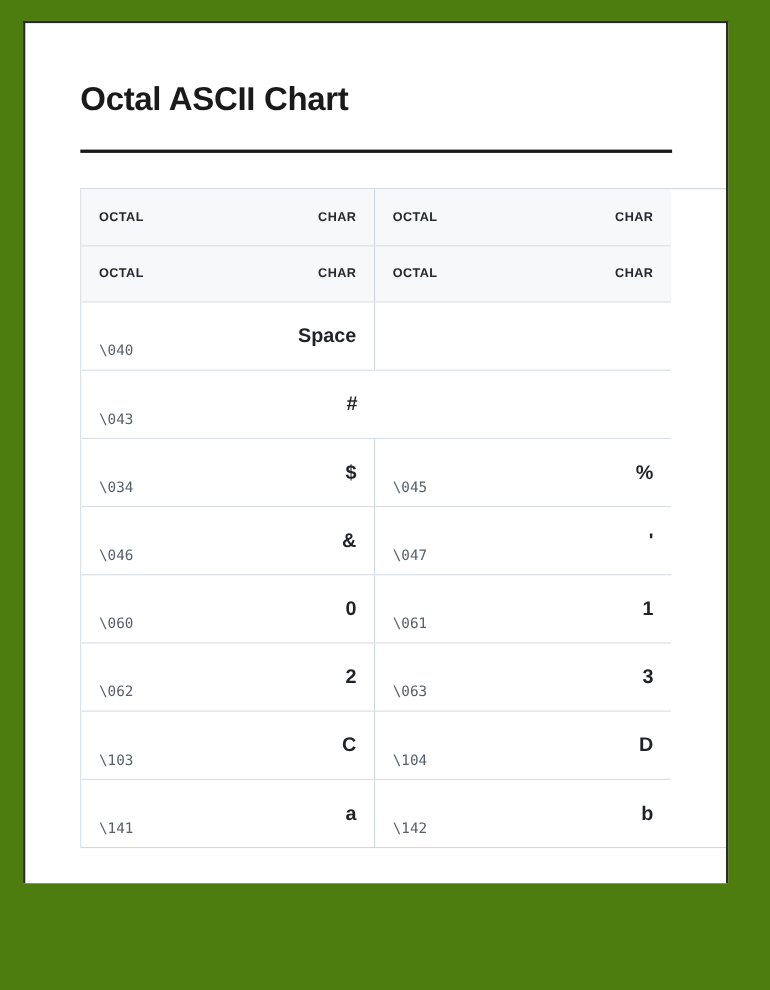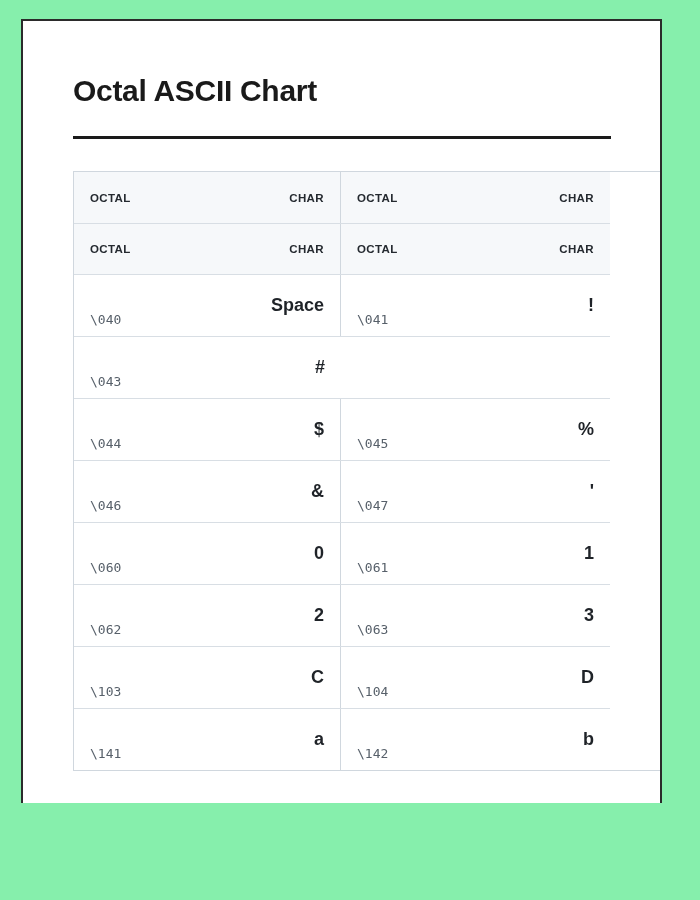--- a/index.html
+++ b/index.html
@@ -1,19 +1,19 @@
 <!DOCTYPE html>
 <html><head>
 <meta charset="utf-8">
 <style>
   * { margin:0; padding:0; box-sizing:border-box; }
   html,body { width:700px; height:900px; background:#ffffff; overflow:hidden;
               font-family:"Liberation Sans", sans-serif; }
 
-  .canvas { position:relative; width:700px; height:900px; background:#86efac; }
+  .canvas { position:relative; width:700px; height:900px; background:#4d7c0f; }
 
   .page {
     position:absolute; left:21px; top:19px; width:641px; height:784px;
     background:#ffffff;
     border:2px solid #2b2b2b; border-bottom:none;
     overflow:hidden;
   }
 
   .title {
     position:absolute; left:50px; top:52px;
@@ -88,36 +88,32 @@
           <span class="th-octal">OCTAL</span>
           <span class="th-char">CHAR</span>
         </div>
       </div>
 
       <div class="tr data">
         <div class="half left">
           <span class="octal">\040</span>
           <span class="char">Space</span>
         </div>
-        <div class="half">
-          <span class="octal">\041</span>
-          <span class="char">!</span>
-        </div>
       </div>
 
       <div class="tr data">
         <div class="half">
           <span class="octal">\043</span>
           <span class="char">#</span>
         </div>
       </div>
 
       <div class="tr data">
         <div class="half left">
-          <span class="octal">\044</span>
+          <span class="octal">\034</span>
           <span class="char">$</span>
         </div>
         <div class="half">
           <span class="octal">\045</span>
           <span class="char">%</span>
         </div>
       </div>
 
       <div class="tr data">
         <div class="half left">

